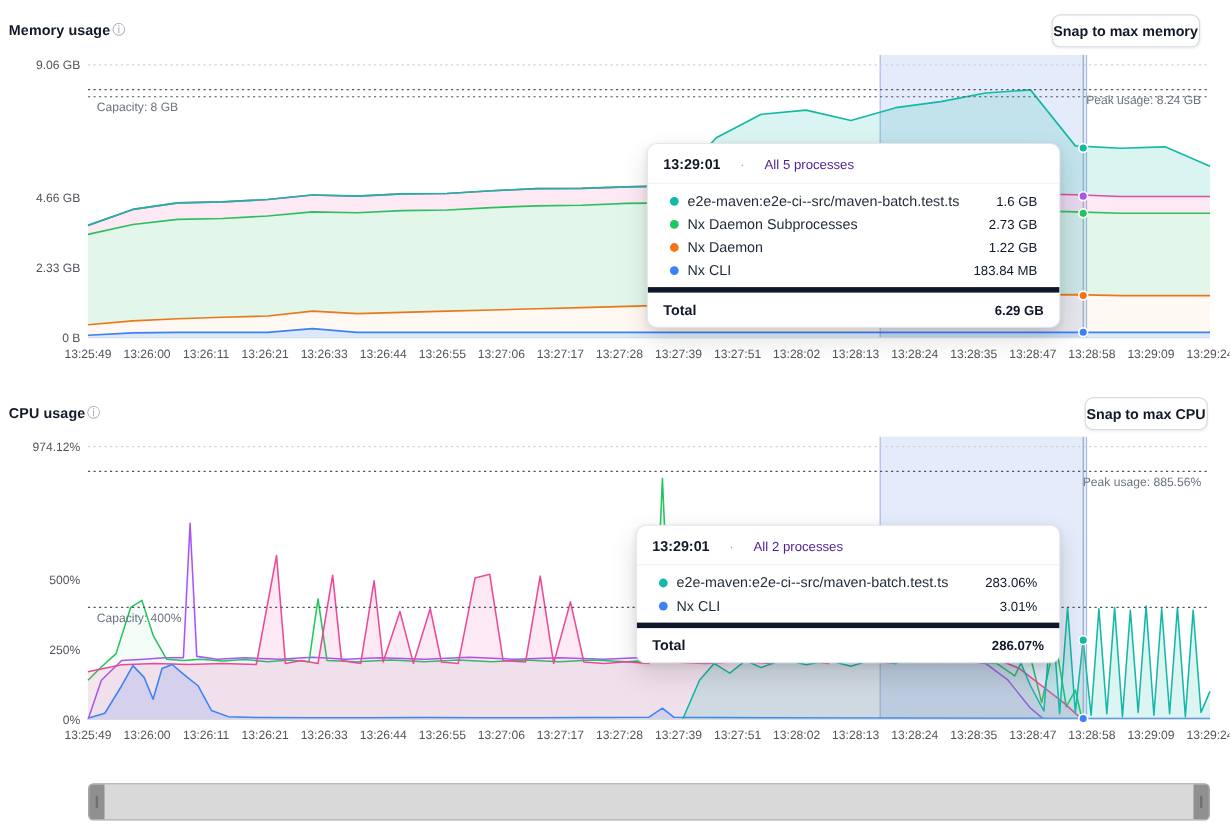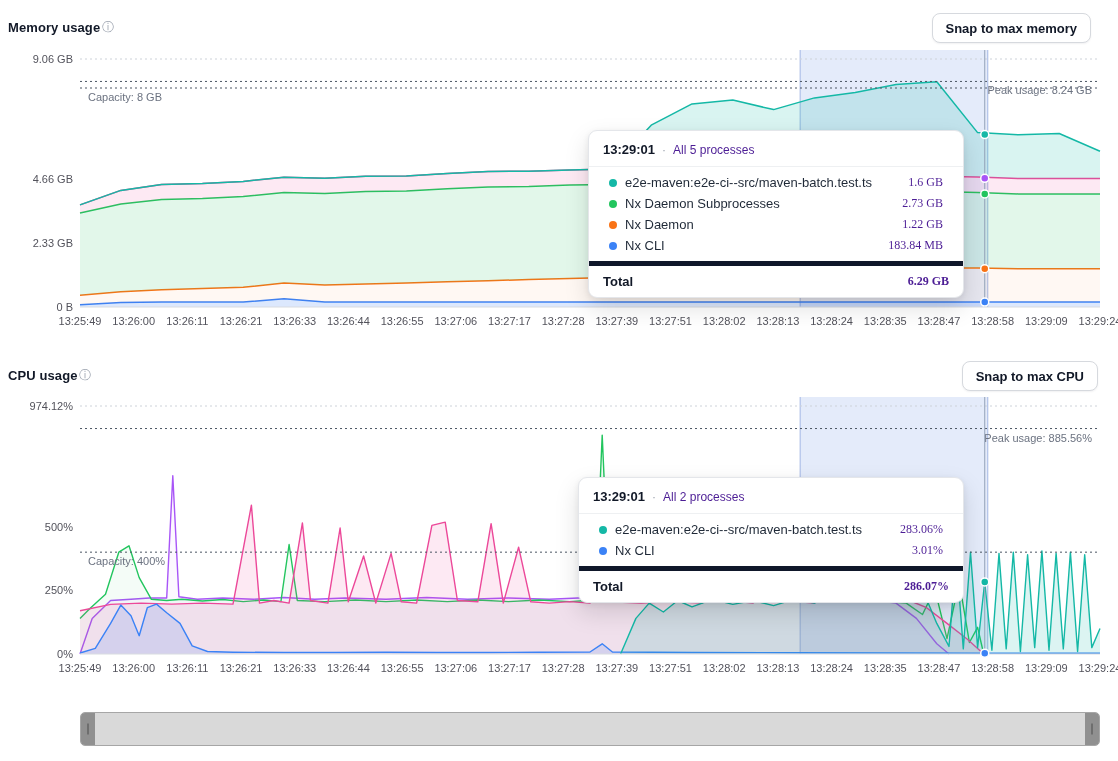--- a/index.html
+++ b/index.html
@@ -1,37 +1,37 @@
 <!DOCTYPE html>
 <html><head>
 <meta charset="utf-8">
 <style>
   *{margin:0;padding:0;box-sizing:border-box}
   html,body{background:#fff}
   body{font-family:"Liberation Sans",sans-serif;color:#111827}
   .page{position:relative;width:1118px;height:761px;background:#fff;overflow:hidden}
   .section-title{position:absolute;font-size:13px;font-weight:700;color:#111827;letter-spacing:.1px}
   .info-icon{position:absolute;font-size:12px;color:#9ca3af;line-height:1;cursor:default}
-  .snap-btn{position:absolute;height:30px;padding:0 13px;background:#fff;border:1px solid #d6d9de;border-radius:8px;
+  .snap-btn{position:absolute;height:30px;padding:0 1px;background:#fff;border:1px solid #d6d9de;border-radius:8px;
     font-family:"Liberation Sans",sans-serif;font-size:13px;font-weight:600;color:#111827;
     box-shadow:0 1px 2px rgba(16,24,40,.06);cursor:pointer}
   .chart-svg{position:absolute;left:0;display:block}
   .chart-svg text.tick{font-family:"Liberation Sans",sans-serif;font-size:11px;fill:#52525b}
   .chart-svg text.cap-label{font-family:"Liberation Sans",sans-serif;font-size:11px;fill:#6b7280}
   .tooltip{position:absolute;background:#fff;border:1px solid #e4e6ea;border-radius:9px;z-index:5;
     box-shadow:0 10px 24px rgba(0,0,0,.13),0 2px 6px rgba(0,0,0,.07)}
-  .tt-header{display:flex;align-items:center;gap:7px;padding:11px 14px 9px;border-bottom:1px solid #eef0f2}
+  .tt-header{display:flex;align-items:center;gap:18px;padding:11px 14px 9px;border-bottom:1px solid #eef0f2}
   .tt-time{font-size:13px;font-weight:700;color:#111827}
   .tt-dot-sep{color:#9ca3af;font-size:12px}
   .tt-sub{color:#4c1d95;font-size:12px}
   .tt-rows{padding:5px 6px 3px}
   .tt-row{display:flex;align-items:center;gap:8px;padding:3px 14px}
   .proc-dot{width:8px;height:8px;border-radius:50%;flex:none}
   .tt-name{font-size:13px;color:#1f2937;flex:1;white-space:nowrap}
-  .tt-val{font-family:Liberation Serif, serif;font-size:12px;color:#4c1d95;white-space:nowrap}
+  .tt-val{font-family:Liberation Sans, sans-serif;font-size:12px;color:#0f172a;white-space:nowrap}
   .tt-total{display:flex;justify-content:space-between;align-items:center;border-top:5px solid #0f172a;padding:8px 14px;margin-top:2px}
   .tt-total-label{font-size:13px;font-weight:700}
   .tt-val.bold{font-weight:700}
   .scrollbar{position:absolute;left:80px;top:712px;width:1020px;height:34px;display:flex;
     border:1px solid #a6a6a6;border-radius:5px;overflow:hidden;background:#d9d9d9}
   .sb-handle{width:14px;background:#909090;position:relative;flex:none;cursor:ew-resize}
   .sb-handle::after{content:"";position:absolute;left:50%;top:50%;transform:translate(-50%,-50%);width:2px;height:11px;background:#6e6e6e}
   .sb-track{flex:1;cursor:grab}
 </style>
 </head>

